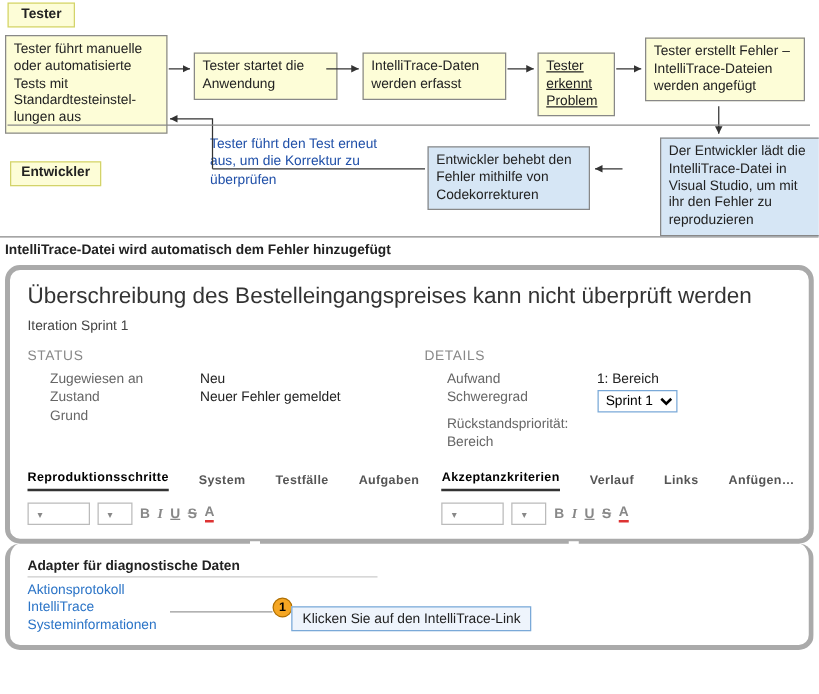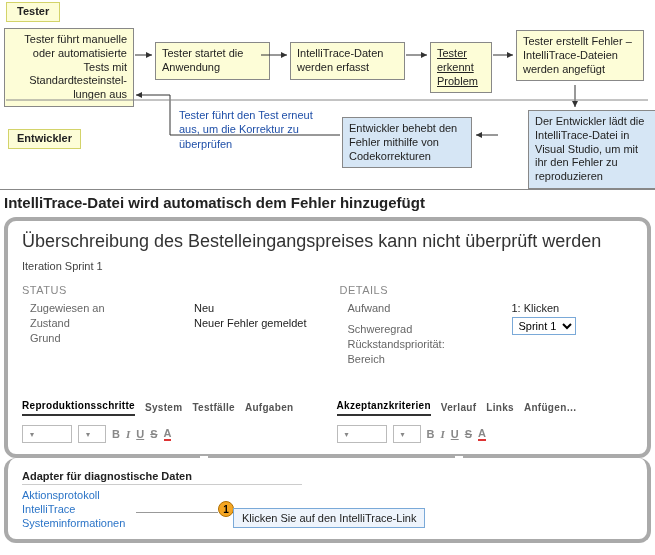--- a/index.html
+++ b/index.html
@@ -4,33 +4,33 @@
 <style>
   * { box-sizing: border-box; }
   body { margin:0; font-family: "Segoe UI", Arial, sans-serif; font-size:11px; color:#222; width:655px; }
   .diagram { position:relative; width:655px; height:190px; border-bottom:1px solid #888; }
   .dbox { position:absolute; border:1px solid #888; padding:4px 6px; line-height:1.25; }
   .yellow { background:#fdfdd7; }
   .blue { background:#d6e6f5; }
   .role { font-weight:bold; background:#fdfdd7; border:1px solid #d3d36a; }
   .note { position:absolute; color:#1f4fa8; line-height:1.3; }
   svg.arrows { position:absolute; left:0; top:0; width:655px; height:190px; pointer-events:none; }
-  .caption { font-weight:bold; font-size:15px; padding:4px 4px; }
+  .caption { font-weight:bold; font-size:11px; padding:4px 4px; }
   .form { border:4px solid #aaa; border-radius:12px; margin:2px 4px 0 4px; padding:10px 14px 0 14px; }
   .title { font-size:18px; font-weight:400; color:#333; margin-bottom:8px; }
   .iter { color:#444; margin-bottom:12px; }
   .iter .lbl { }
   .cols { display:flex; gap:24px; }
   .col { flex:1; }
   .secthdr { text-transform:uppercase; color:#888; letter-spacing:.5px; font-size:11px; margin-bottom:6px; }
-  .row { display:flex; margin:3px 8px; align-items:flex-end;gap:44px; }
+  .row { display:flex; margin:3px 18px; align-items:flex-start; }
   .row .lbl { width:120px; color:#666; }
   .row .val { color:#222; }
   select { border:1px solid #7aa9d8; font-size:11px; padding:0 2px; height:18px; background:#fff; }
-  .tabs { display:flex; gap:10px; margin-top:32px; align-items:end; }
+  .tabs { display:flex; gap:24px; margin-top:14px; align-items:end; }
   .tab { font-weight:bold; font-size:10px; color:#555; padding-bottom:3px; letter-spacing:.3px; }
   .tab.active { color:#000; border-bottom:2px solid #333; }
   .toolbar { display:flex; align-items:center; gap:6px; margin-top:6px; height:24px; }
   .fakecombo { display:inline-flex; align-items:center; border:1px solid #bbb; height:18px; padding:0 4px; font-size:11px; color:#555; }
   .fakecombo::after { content:"▾"; margin-left:3px; font-size:8px; color:#888; }
   .tbbtn { color:#888; font-weight:bold; }
   .below { position:relative; border:4px solid #aaa; border-radius:12px; border-top:none; margin:0 4px 4px 4px; padding:12px 14px 8px 14px; }
   .gap::before,.gap::after { content:""; position:absolute; top:-2px; width:8px; height:6px; background:#fff; }
   .gap::before { left:30%; } .gap::after { left:70%; }
   .diaghdr { font-weight:bold; color:#222; margin-bottom:4px; border-bottom:1px solid #ccc; width:280px; padding-bottom:2px; }
@@ -39,29 +39,29 @@
   .num { position:absolute; left:210px; top:43px; width:16px; height:16px; border-radius:50%; background:#f5a623; border:1px solid #b06f00; color:#000; font-weight:bold; font-size:10px; display:flex; align-items:center; justify-content:center; }
   .cline { position:absolute; left:128px; top:54px; width:82px; border-top:1px solid #999; }
   .editors { display:flex; gap:18px; }
   .editorcol { flex:1; }
 </style>
 </head>
 <body>
 
 <div class="diagram">
   <div class="dbox role" style="left:6px; top:2px; padding:2px 10px;">Tester</div>
-  <div class="dbox yellow" style="left:4px; top:28px; width:130px;text-align:right;">Tester führt manuelle oder automatisierte Tests mit Standardtesteinstel-lungen aus</div>
+  <div class="dbox yellow" style="left:4px; top:28px; width:130px;">Tester führt manuelle oder automatisierte Tests mit Standardtesteinstel-lungen aus</div>
   <div class="dbox yellow" style="left:155px; top:42px; width:115px;">Tester startet die Anwendung</div>
   <div class="dbox yellow" style="left:290px; top:42px; width:115px;">IntelliTrace-Daten werden erfasst</div>
   <div class="dbox yellow" style="left:430px; top:42px; width:62px;text-decoration:underline;">Tester erkennt Problem</div>
   <div class="dbox yellow" style="left:516px; top:30px; width:128px;">Tester erstellt Fehler – IntelliTrace-Dateien werden angefügt</div>
   <div class="dbox role" style="left:8px; top:129px; padding:2px 8px;">Entwickler</div>
   <div class="dbox blue" style="left:528px; top:110px; width:132px;">Der Entwickler lädt die IntelliTrace-Datei in Visual Studio, um mit ihr den Fehler zu reproduzieren</div>
   <div class="dbox blue" style="left:342px; top:117px; width:130px;">Entwickler behebt den Fehler mithilfe von Codekorrekturen</div>
-  <div class="note" style="left:179px; top:108px; width:140px;">Tester führt den Test erneut aus, um die Korrektur zu überprüfen</div>
+  <div class="note" style="left:168px; top:108px; width:140px;">Tester führt den Test erneut aus, um die Korrektur zu überprüfen</div>
   <svg class="arrows">
     <defs>
         <marker id="ah" markerWidth="8" markerHeight="8" refX="6" refY="3" orient="auto">
           <path d="M0,0 L6,3 L0,6 Z" fill="#333"></path>
         </marker>
       </defs>
     <line x1="135" y1="55" x2="152" y2="55" stroke="#333" marker-end="url(#ah)"></line>
     <line x1="261" y1="55" x2="287" y2="55" stroke="#333" marker-end="url(#ah)"></line>
     <line x1="406" y1="55" x2="427" y2="55" stroke="#333" marker-end="url(#ah)"></line>
     <line x1="493" y1="55" x2="513" y2="55" stroke="#333" marker-end="url(#ah)"></line>
@@ -94,21 +94,21 @@
         </div>
       <div class="row">
           <span class="lbl">Grund</span>
           <span class="val"></span>
         </div>
     </div>
     <div class="col">
       <div class="secthdr">Details</div>
       <div class="row">
           <span class="lbl">Aufwand</span>
-          <span class="val">1: Klicken</span>
+          <span class="val">1: Bereich</span>
         </div>
       <div class="row">
           <span class="lbl">Schweregrad</span>
         <select><option>Sprint 1</option></select>
       </div>
       <div class="row">
           <span class="lbl">Rückstandspriorität:</span>
         </div>
       <div class="row">
           <span class="lbl">Bereich</span>

